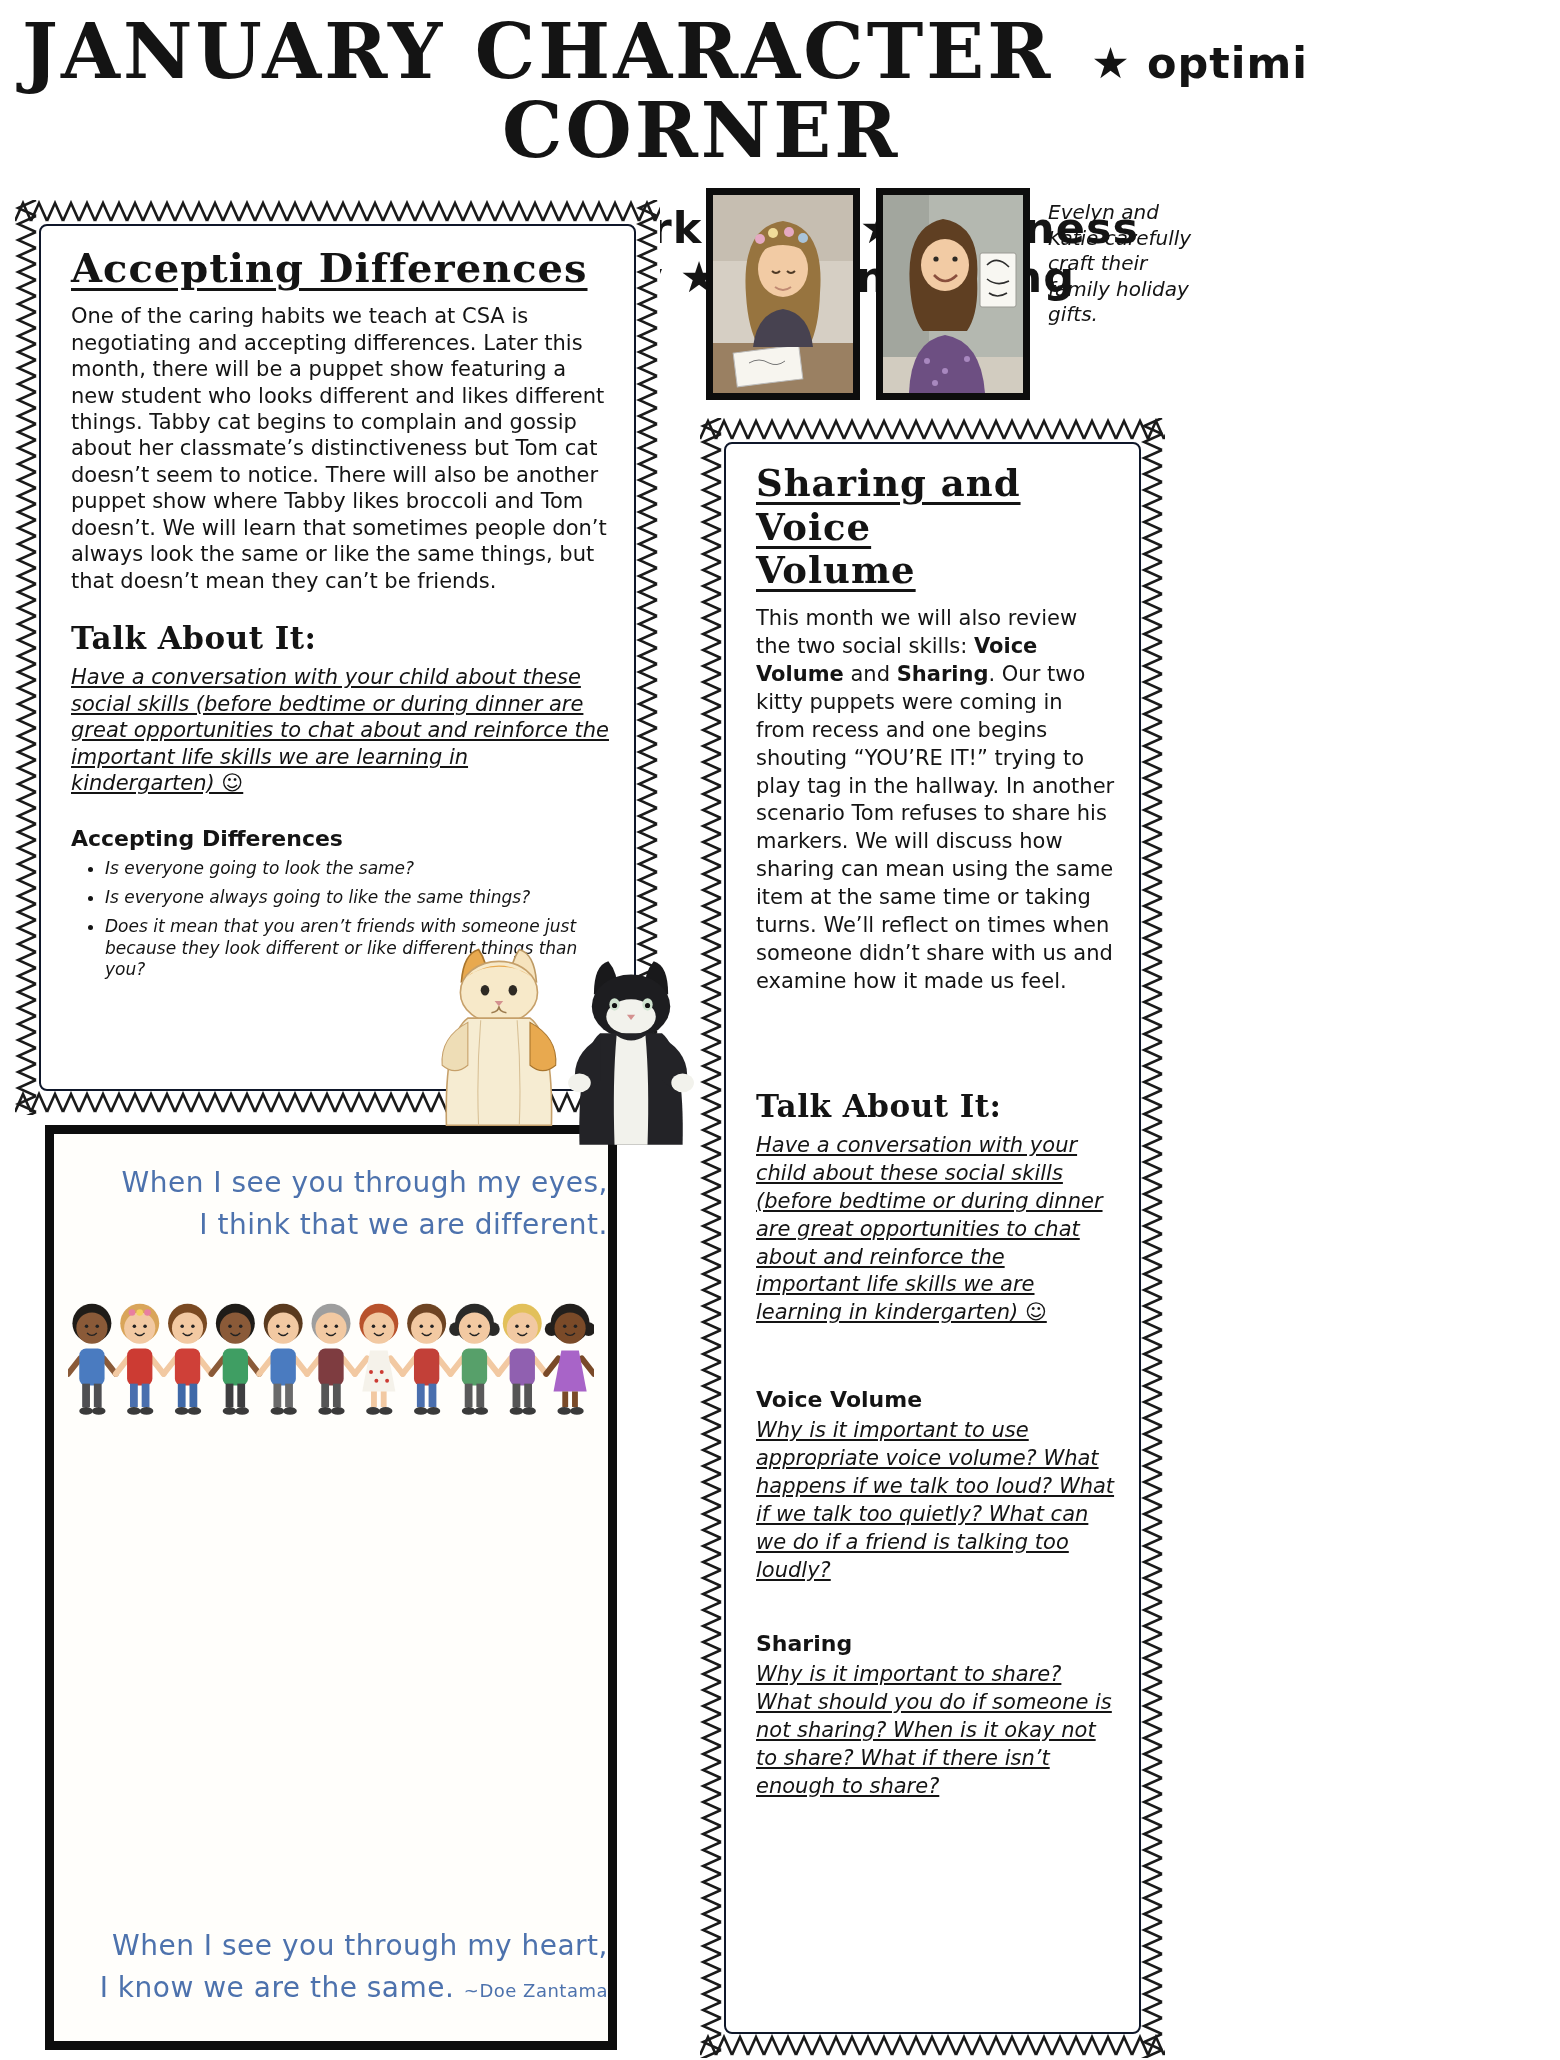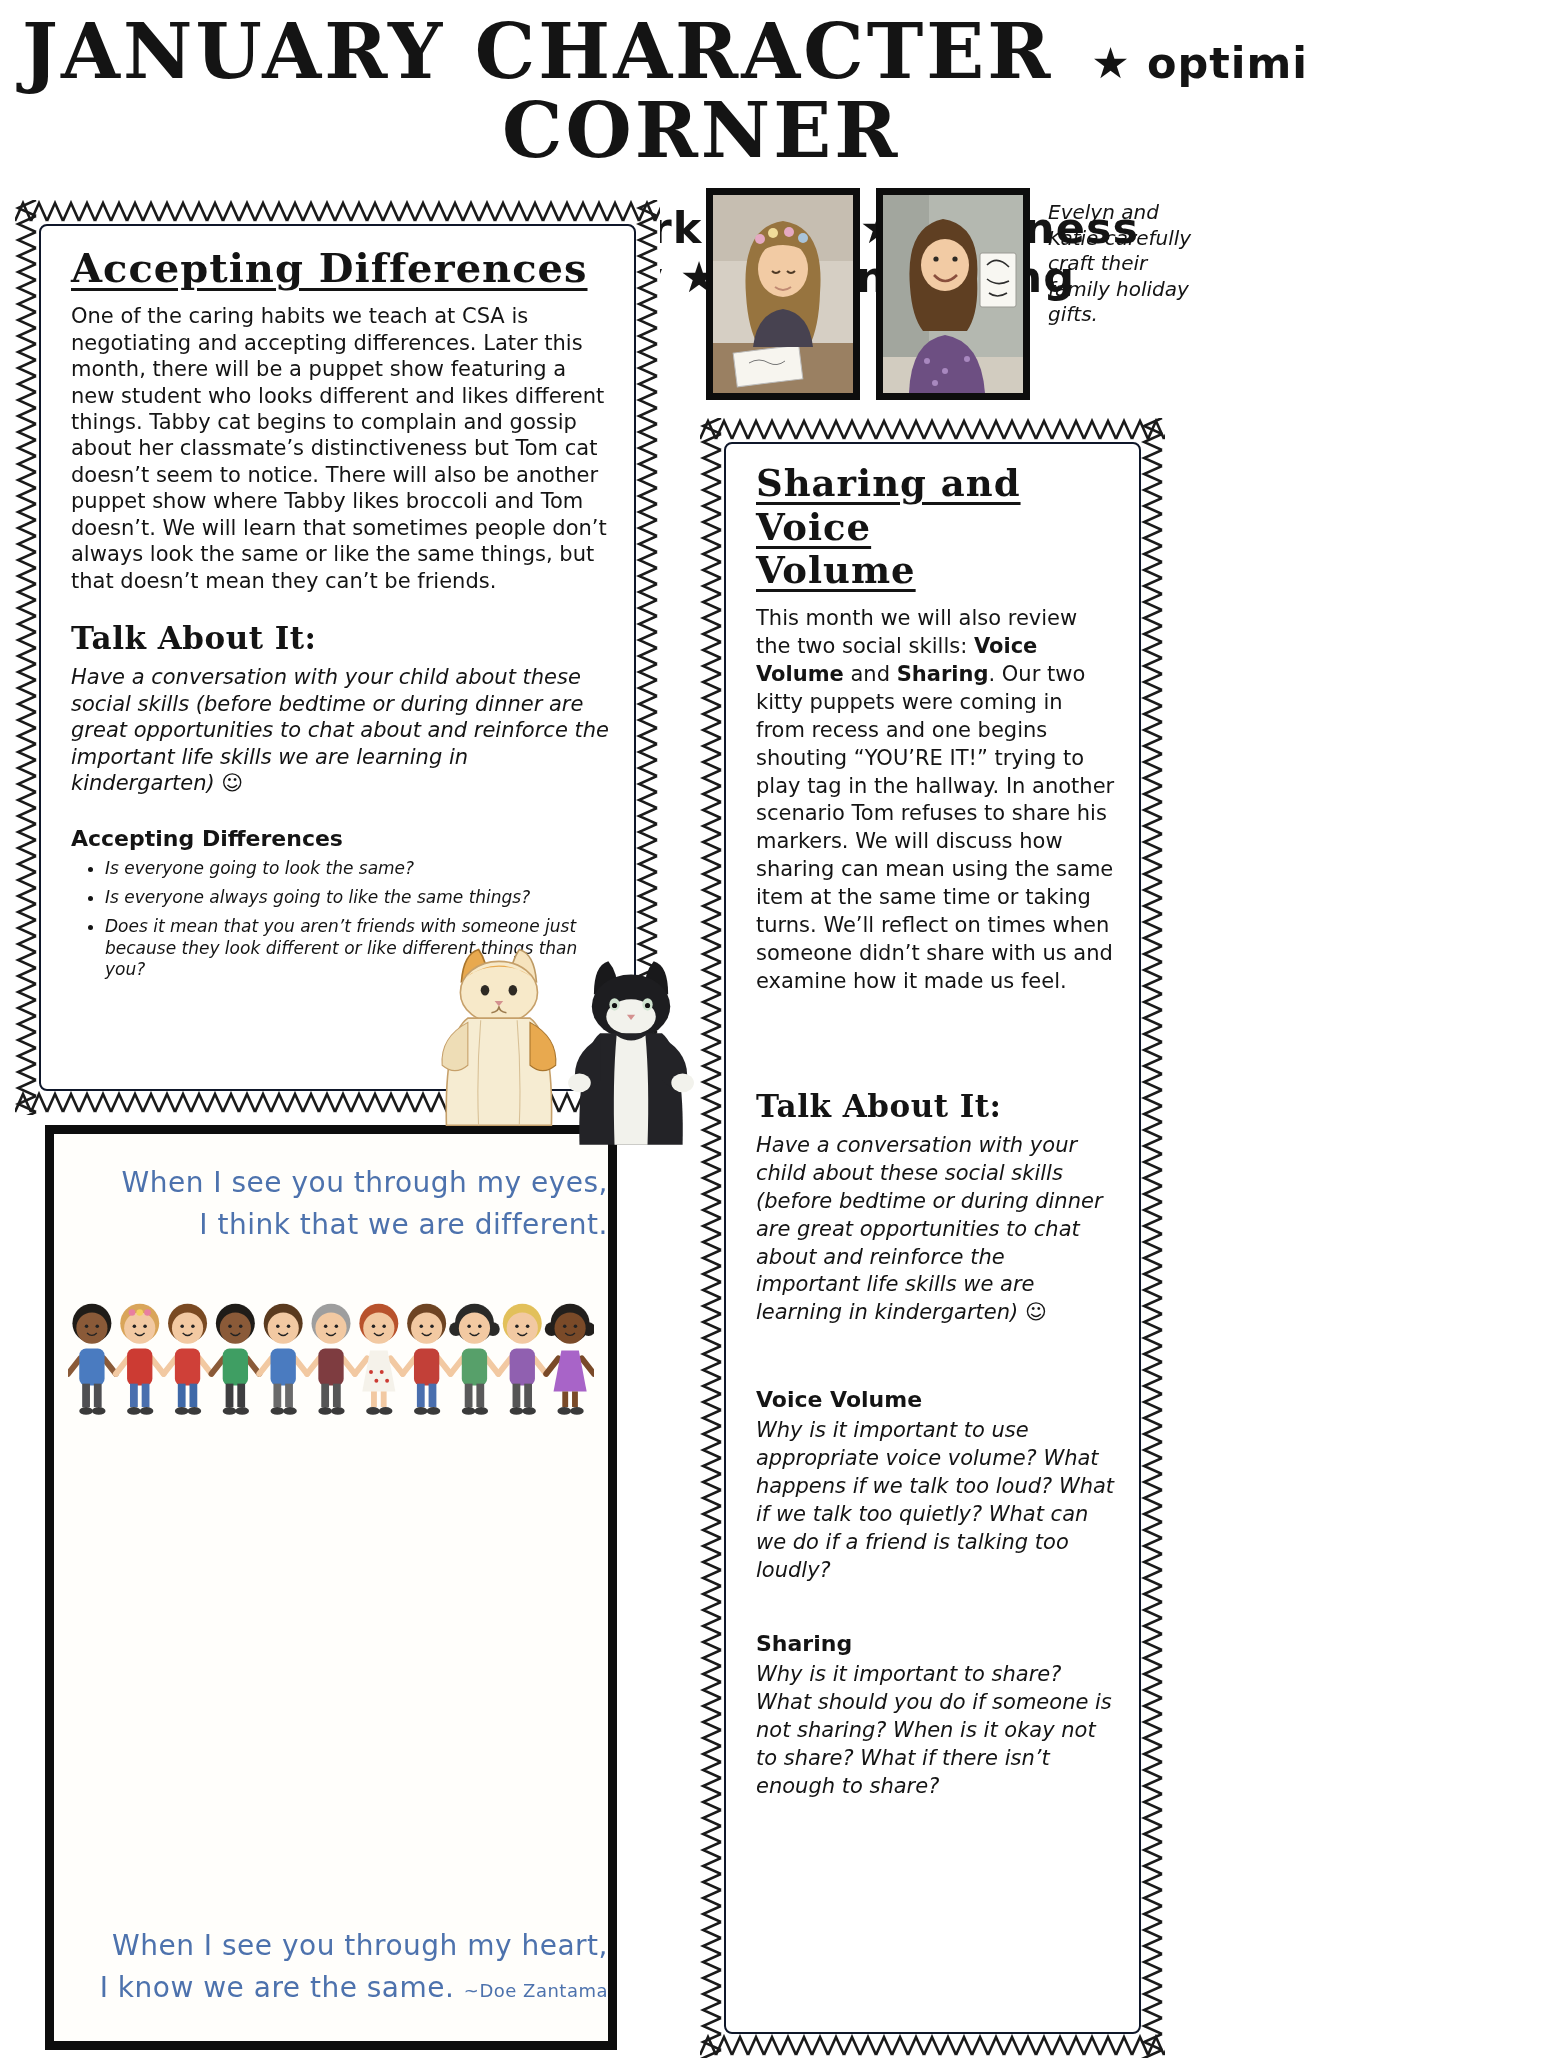--- a/index.html
+++ b/index.html
@@ -27,21 +27,21 @@
   .zz-right{top:0;right:0;width:24px;height:100%;}
   .box-inner{position:absolute;inset:24px;border:2px solid #0f172a;border-radius:8px;
              padding:18px 24px 16px 30px;overflow:hidden;}
 
   .box-title{font-family:"DejaVu Serif","Liberation Serif",serif;font-weight:700;
              font-size:40px;letter-spacing:1px;text-decoration:underline;
              text-underline-offset:6px;text-decoration-thickness:3px;line-height:1.18;}
   .right-box .box-title{font-size:37px;}
   .body{font-size:21px;line-height:1.26;margin-top:12px;}
   .right-box .body{line-height:1.33;}
-  .italic{font-style:italic;}
+  .italic{font-style:italic;text-decoration:underline;}
   .talk{font-family:"DejaVu Serif","Liberation Serif",serif;font-weight:700;
         font-size:31px;letter-spacing:.5px;margin-top:26px;}
   .right-box .talk{margin-top:92px;}
   .talk + .body{margin-top:8px;}
   .subhead{font-size:22px;font-weight:700;margin-top:30px;}
   .right-box .subhead{margin-top:60px;}
   .right-box .subhead.sharing{margin-top:46px;}
   .subhead + .body{margin-top:5px;}
   .bullets{margin-top:0;padding-left:34px;font-style:italic;font-size:17px;line-height:1.28;}
   .bullets li{margin-top:7px;}

